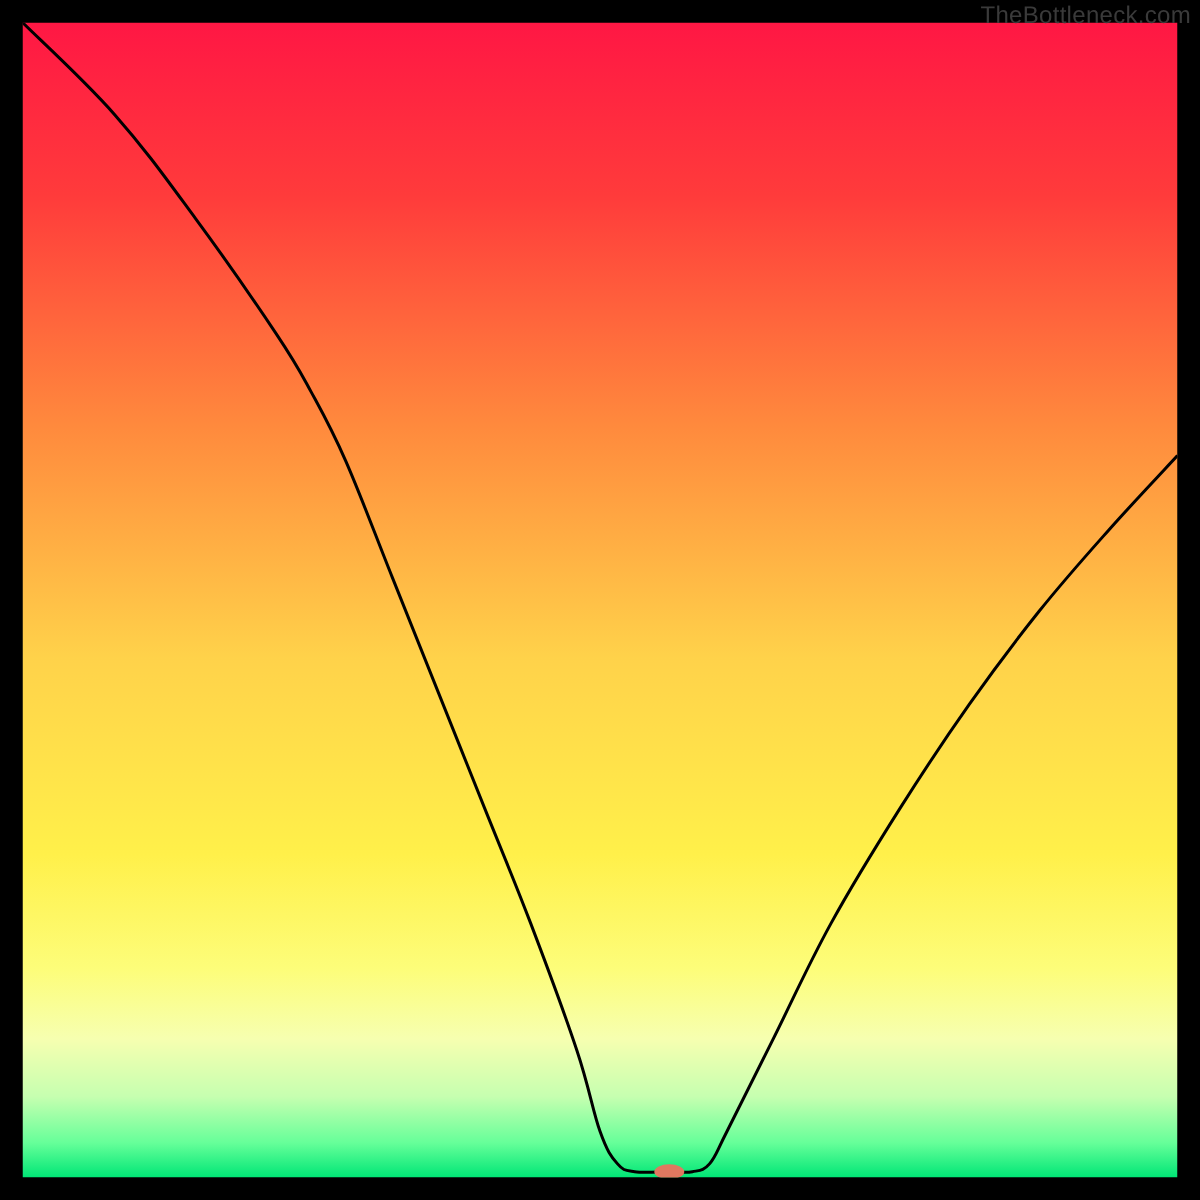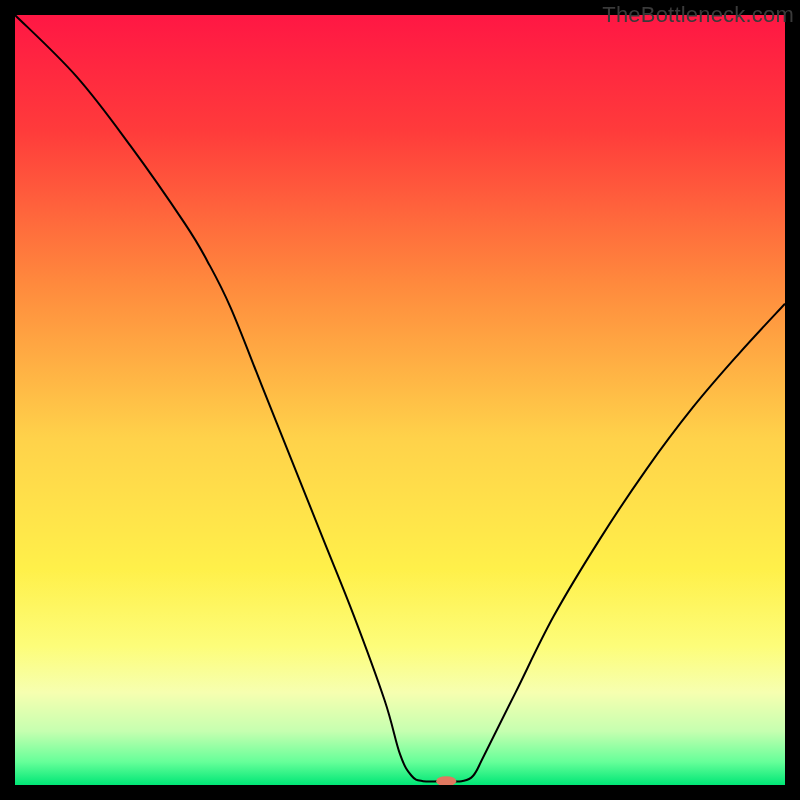--- a/index.html
+++ b/index.html
@@ -22,21 +22,21 @@
     left: 15px;
     top: 15px;
     width: 770px;
     height: 770px;
   }
   .watermark {
     position: absolute;
     top: 2px;
     right: 6px;
     color: #3a3a3a;
-    font-size: 22px;
+    font-size: 16px;
     font-weight: 500;
     letter-spacing: 0.2px;
     z-index: 5;
   }
 </style>
 </head>
 <body>
 
 <div class="chart-container">
   <div class="watermark">TheBottleneck.com</div>

